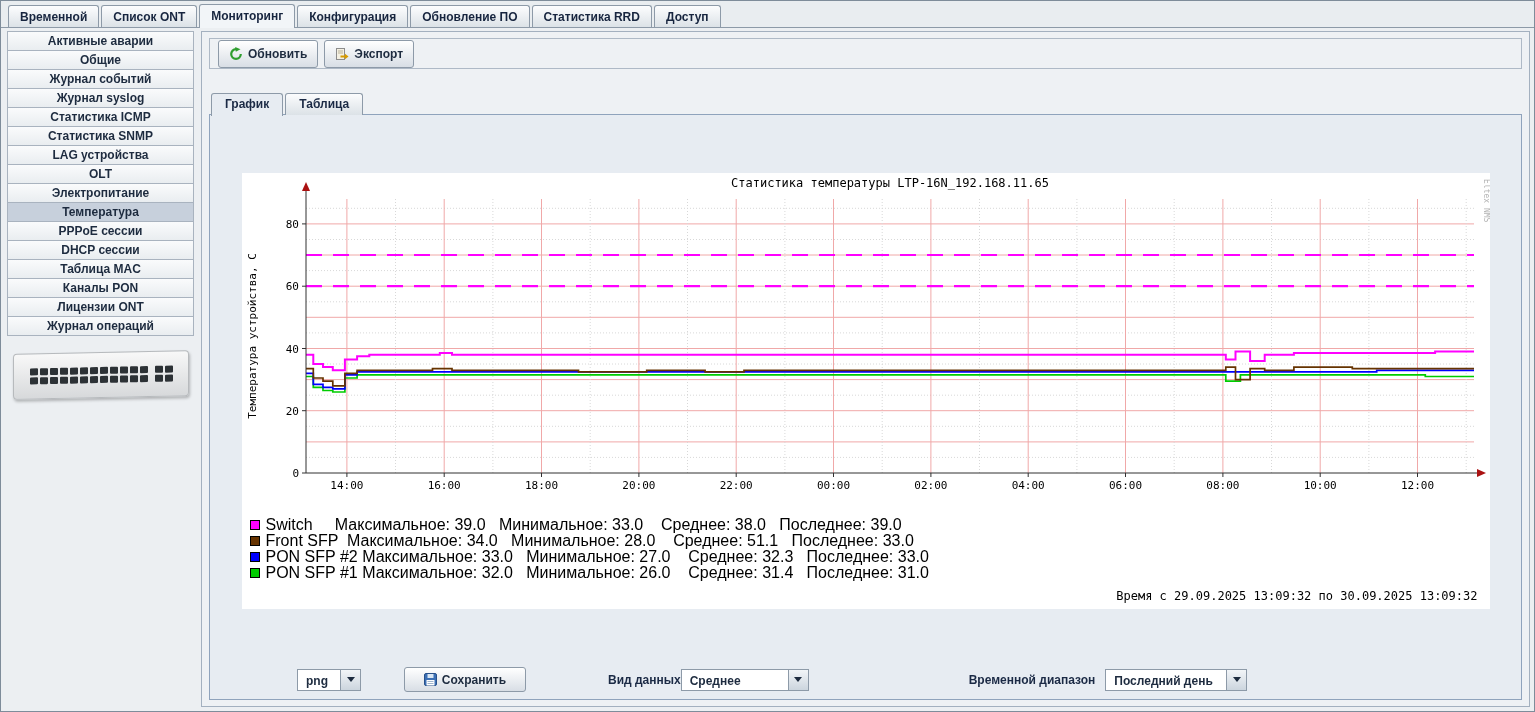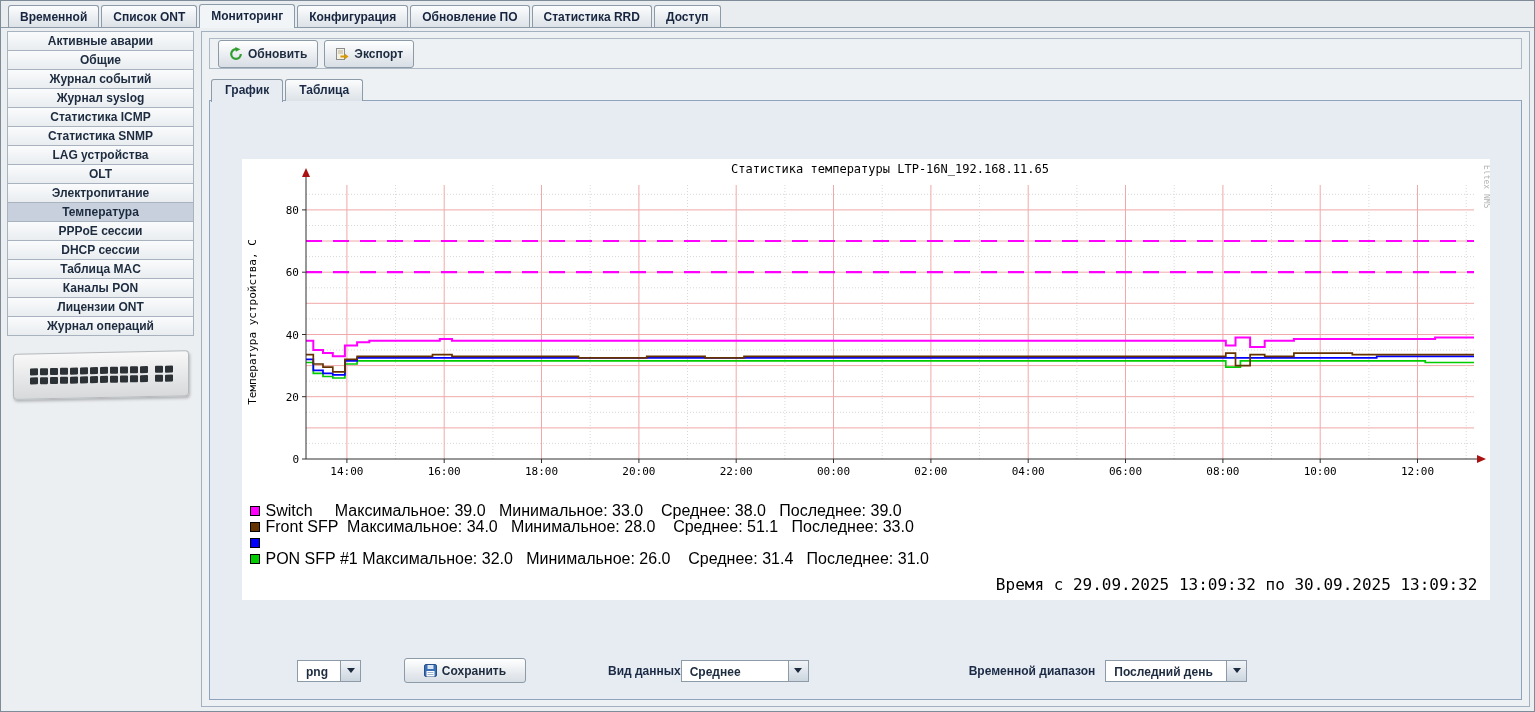--- a/index.html
+++ b/index.html
@@ -20,32 +20,32 @@
   .side-item.active{background:#c7d0dc}
   .device{width:176px;height:46px;margin:16px auto 0;background:linear-gradient(#f8f8f8,#d7d9db);border:1px solid #b7babd;border-radius:4px;box-shadow:1px 2px 3px rgba(0,0,0,.25);display:flex;align-items:center;justify-content:center;gap:7px;transform:skewY(-1.2deg)}
   .ports{display:grid;grid-template-columns:repeat(12,8px);grid-auto-rows:7px;gap:2px}
   .ports-right{display:grid;grid-template-columns:repeat(2,8px);grid-auto-rows:7px;gap:2px}
   .port{background:#2c3135;border-radius:1px}
 
   
   .main{flex:1;margin-left:5px;border:1px solid #a3b0bf;background:#eef1f4;padding:6px 7px;display:flex;flex-direction:column;min-width:0}
   .toolbar{border:1px solid #aeb9c6;height:31px;flex:none;display:flex;align-items:center;gap:6px;padding-left:8px}
   .btn{display:inline-flex;align-items:center;gap:5px;border:1px solid #8d9aa8;border-radius:3px;background:linear-gradient(#ffffff,#d8dee5);font-family:"Liberation Sans",sans-serif;font-size:12px;font-weight:bold;color:#1d2b3f;padding:0 10px;height:28px;cursor:default}
-  .vtabs{margin-top:10px;display:flex;gap:2px;padding-left:2px;position:relative;z-index:2;flex:none}
+  .vtabs{margin-top:24px;display:flex;gap:2px;padding-left:2px;position:relative;z-index:2;flex:none}
   .vtab{border:1px solid #8d9aa8;border-bottom:none;border-radius:3px 3px 0 0;background:linear-gradient(#fbfcfd,#dce2e7);padding:3px 13px 4px;font-size:12px;font-weight:bold;color:#1b2a45;cursor:default}
   .vtab.active{background:#e7ecf2;margin-bottom:-1px;padding-bottom:5px}
   .graph-panel{flex:1;border:1px solid #8fa3bc;background:#e7ecf2;margin-top:-1px;min-height:0}
 
   
   .chart-box{width:1248px;margin:58px auto 0;background:#ffffff;padding-bottom:4px}
   .legend{padding:6px 0 0 8px}
   .legend-row{display:flex;align-items:center;height:16px}
   .legend-swatch{width:10px;height:10px;border:1px solid #000;margin-right:6px;flex:none}
   .legend-text{font-family:Liberation Sans, sans-serif;font-size:16px;color:#000;white-space:pre}
-  .time-note{font-family:"DejaVu Sans Mono",monospace;font-size:16px;color:#000;text-align:right;padding:8px 12px 2px 0}
+  .time-note{font-family:"DejaVu Sans Mono",monospace;font-size:12px;color:#000;text-align:right;padding:8px 12px 2px 0}
 
   
   .controls-row{display:flex;align-items:center;margin-top:58px;padding-left:80px}
   .combo{display:inline-flex;height:22px;border:1px solid #8d9aa8;background:#fff;align-items:stretch}
   .combo-val{font-size:12px;font-weight:bold;color:#1d2b3f;padding:4px 8px 0 8px;white-space:nowrap}
   .combo-btn{width:20px;border-left:1px solid #8d9aa8;background:linear-gradient(#f2f5f8,#ccd5de);display:flex;align-items:center;justify-content:center;cursor:default}
   .arrow-down{width:0;height:0;border-left:4px solid transparent;border-right:4px solid transparent;border-top:5px solid #1d2b3f}
   .label-bold{font-size:12px;font-weight:bold;color:#1b2a45;white-space:nowrap}
   .save-btn{margin-left:43px;width:122px;justify-content:center;height:25px}
   .combo-format{margin-left:7px;min-width:64px}
@@ -251,20 +251,21 @@
               <div class="legend-row">
                 <span class="legend-swatch" style="background: rgb(255, 0, 255);"></span>
                 <span class="legend-text">Switch     Максимальное: 39.0   Минимальное: 33.0    Среднее: 38.0   Последнее: 39.0</span>
               </div>
               <div class="legend-row">
                 <span class="legend-swatch" style="background: rgb(102, 51, 0);"></span>
                 <span class="legend-text">Front SFP  Максимальное: 34.0   Минимальное: 28.0    Среднее: 51.1   Последнее: 33.0</span>
               </div>
               <div class="legend-row">
                 <span class="legend-swatch" style="background: rgb(0, 0, 255);"></span>
+                <span class="legend-text">PON SFP #2 Максимальное: 33.0   Минимальное: 27.0    Среднее: 32.3   Последнее: 33.0</span>
               </div>
               <div class="legend-row">
                 <span class="legend-swatch" style="background: rgb(0, 204, 0);"></span>
                 <span class="legend-text">PON SFP #1 Максимальное: 32.0   Минимальное: 26.0    Среднее: 31.4   Последнее: 31.0</span>
               </div>
             </div>
           <div class="time-note">Время с 29.09.2025 13:09:32 по 30.09.2025 13:09:32</div>
         </div>
 
         <div class="controls-row">

